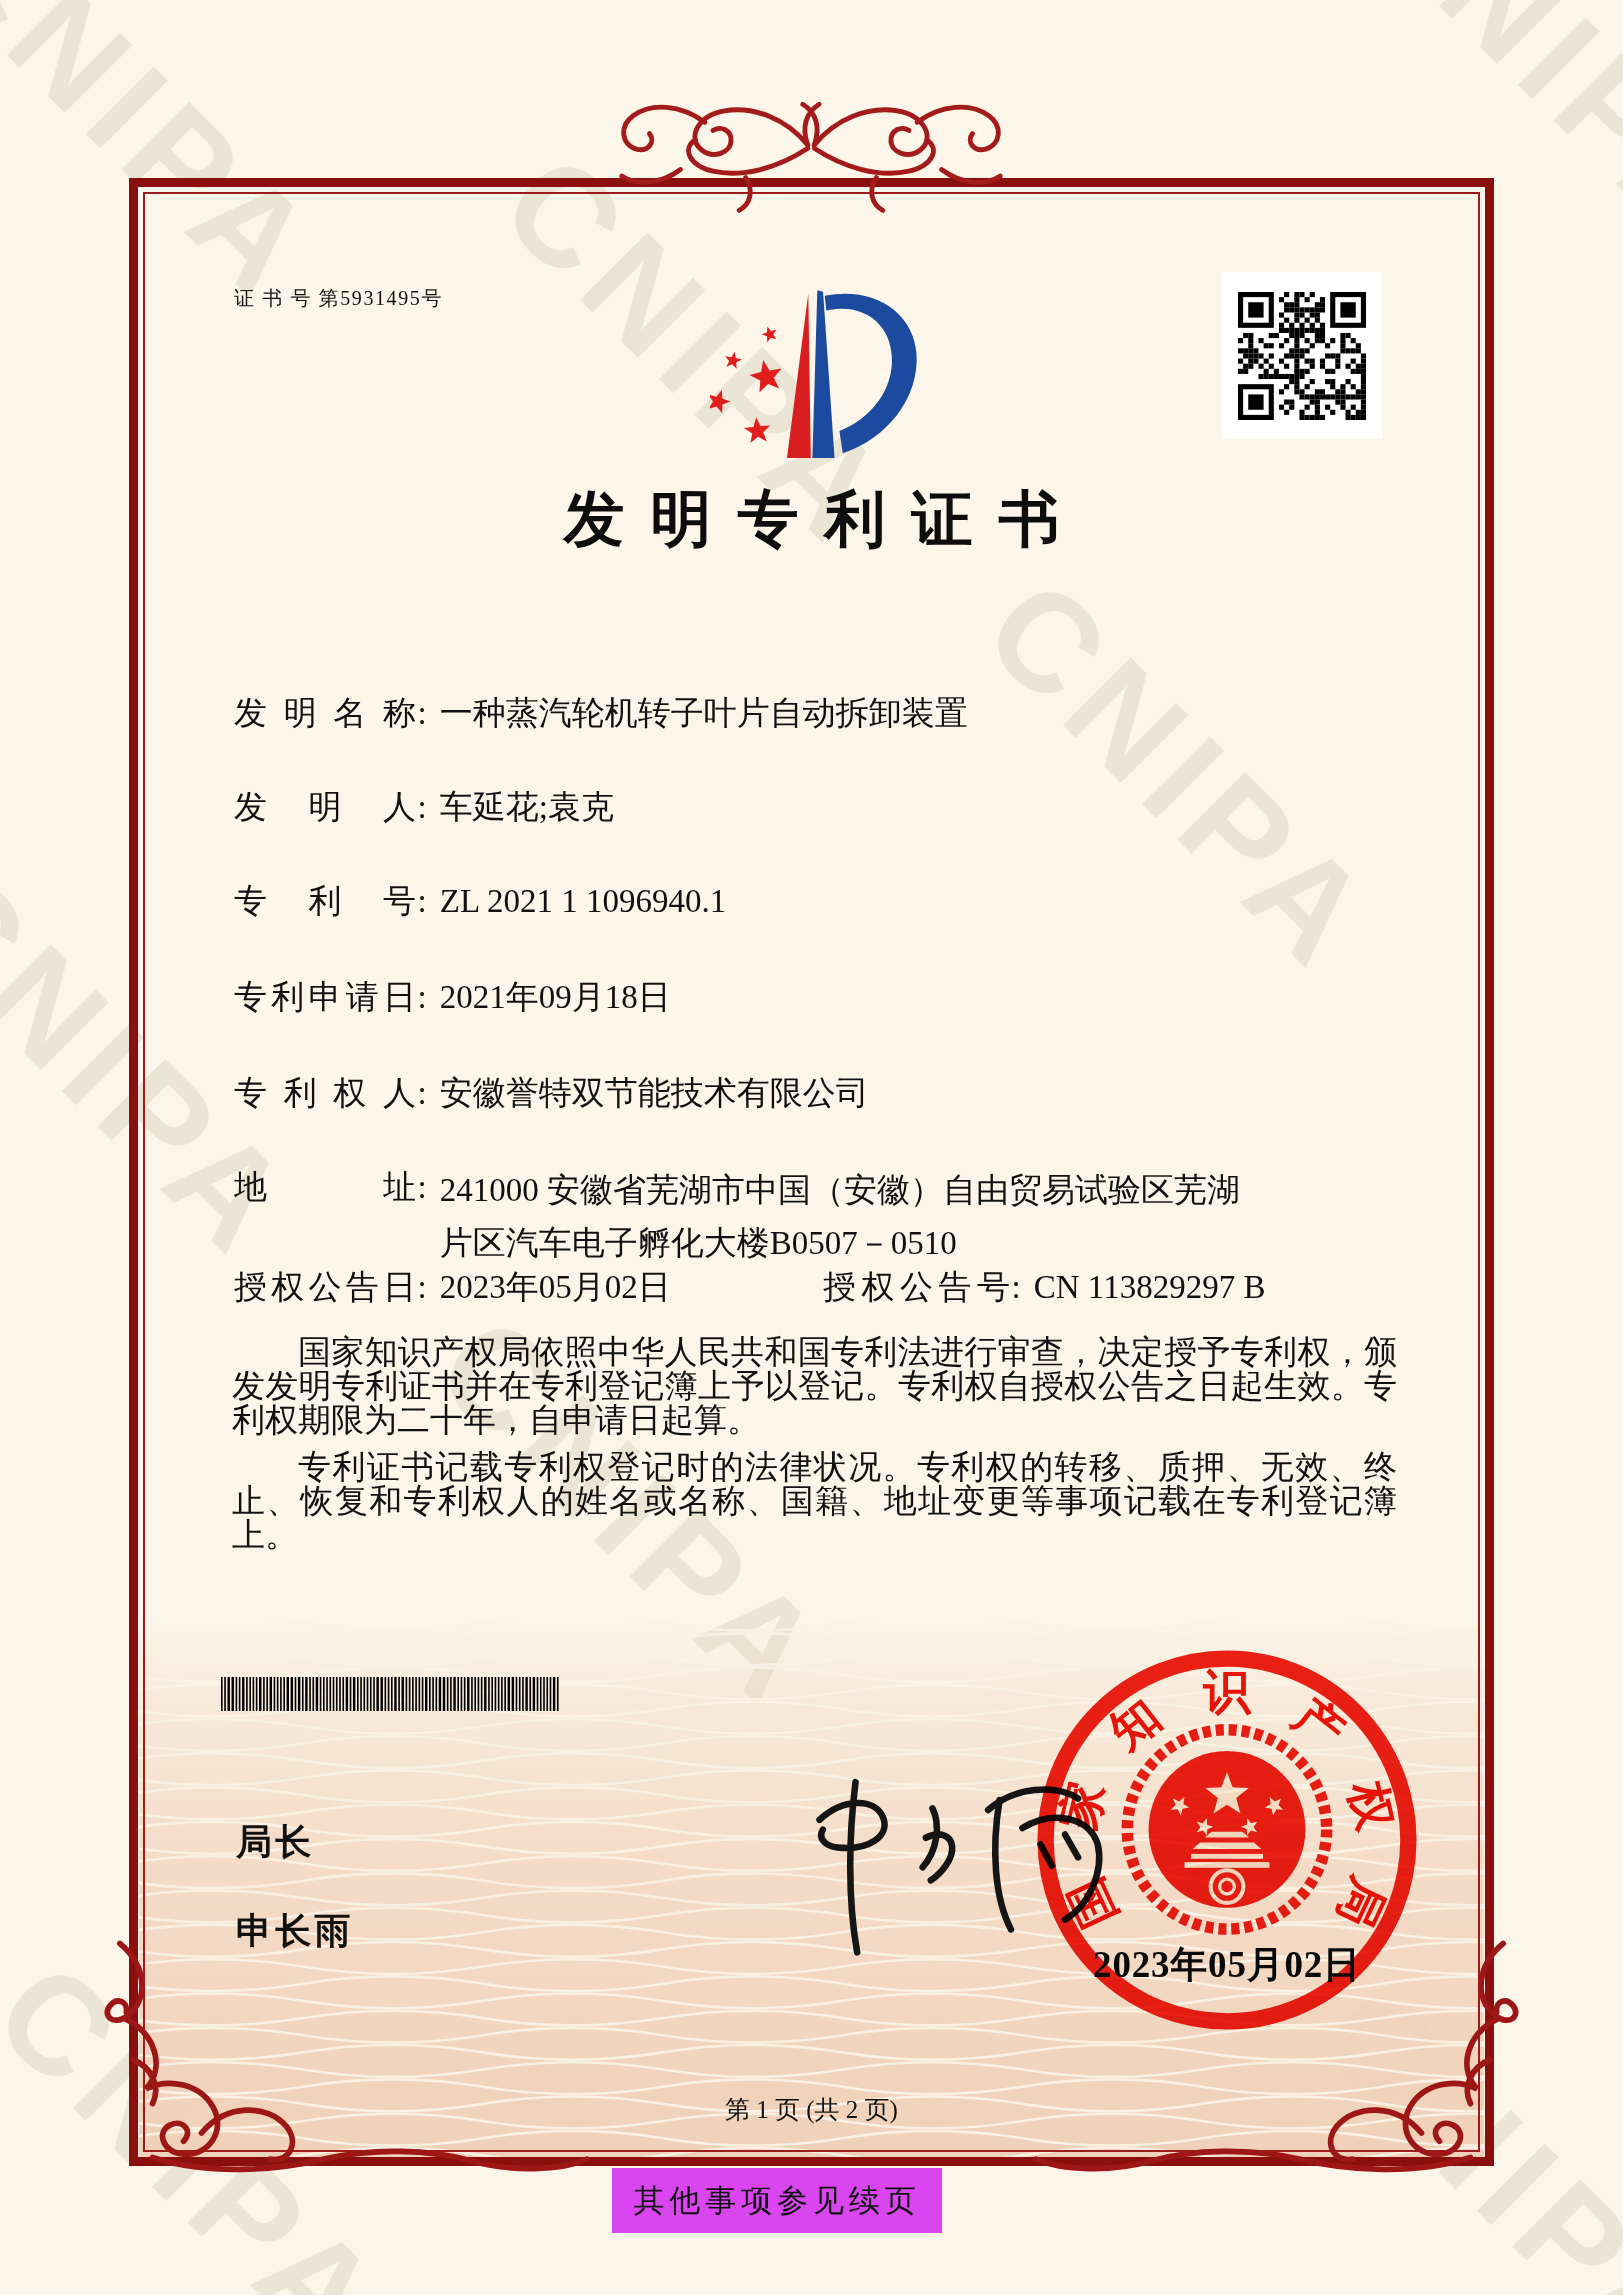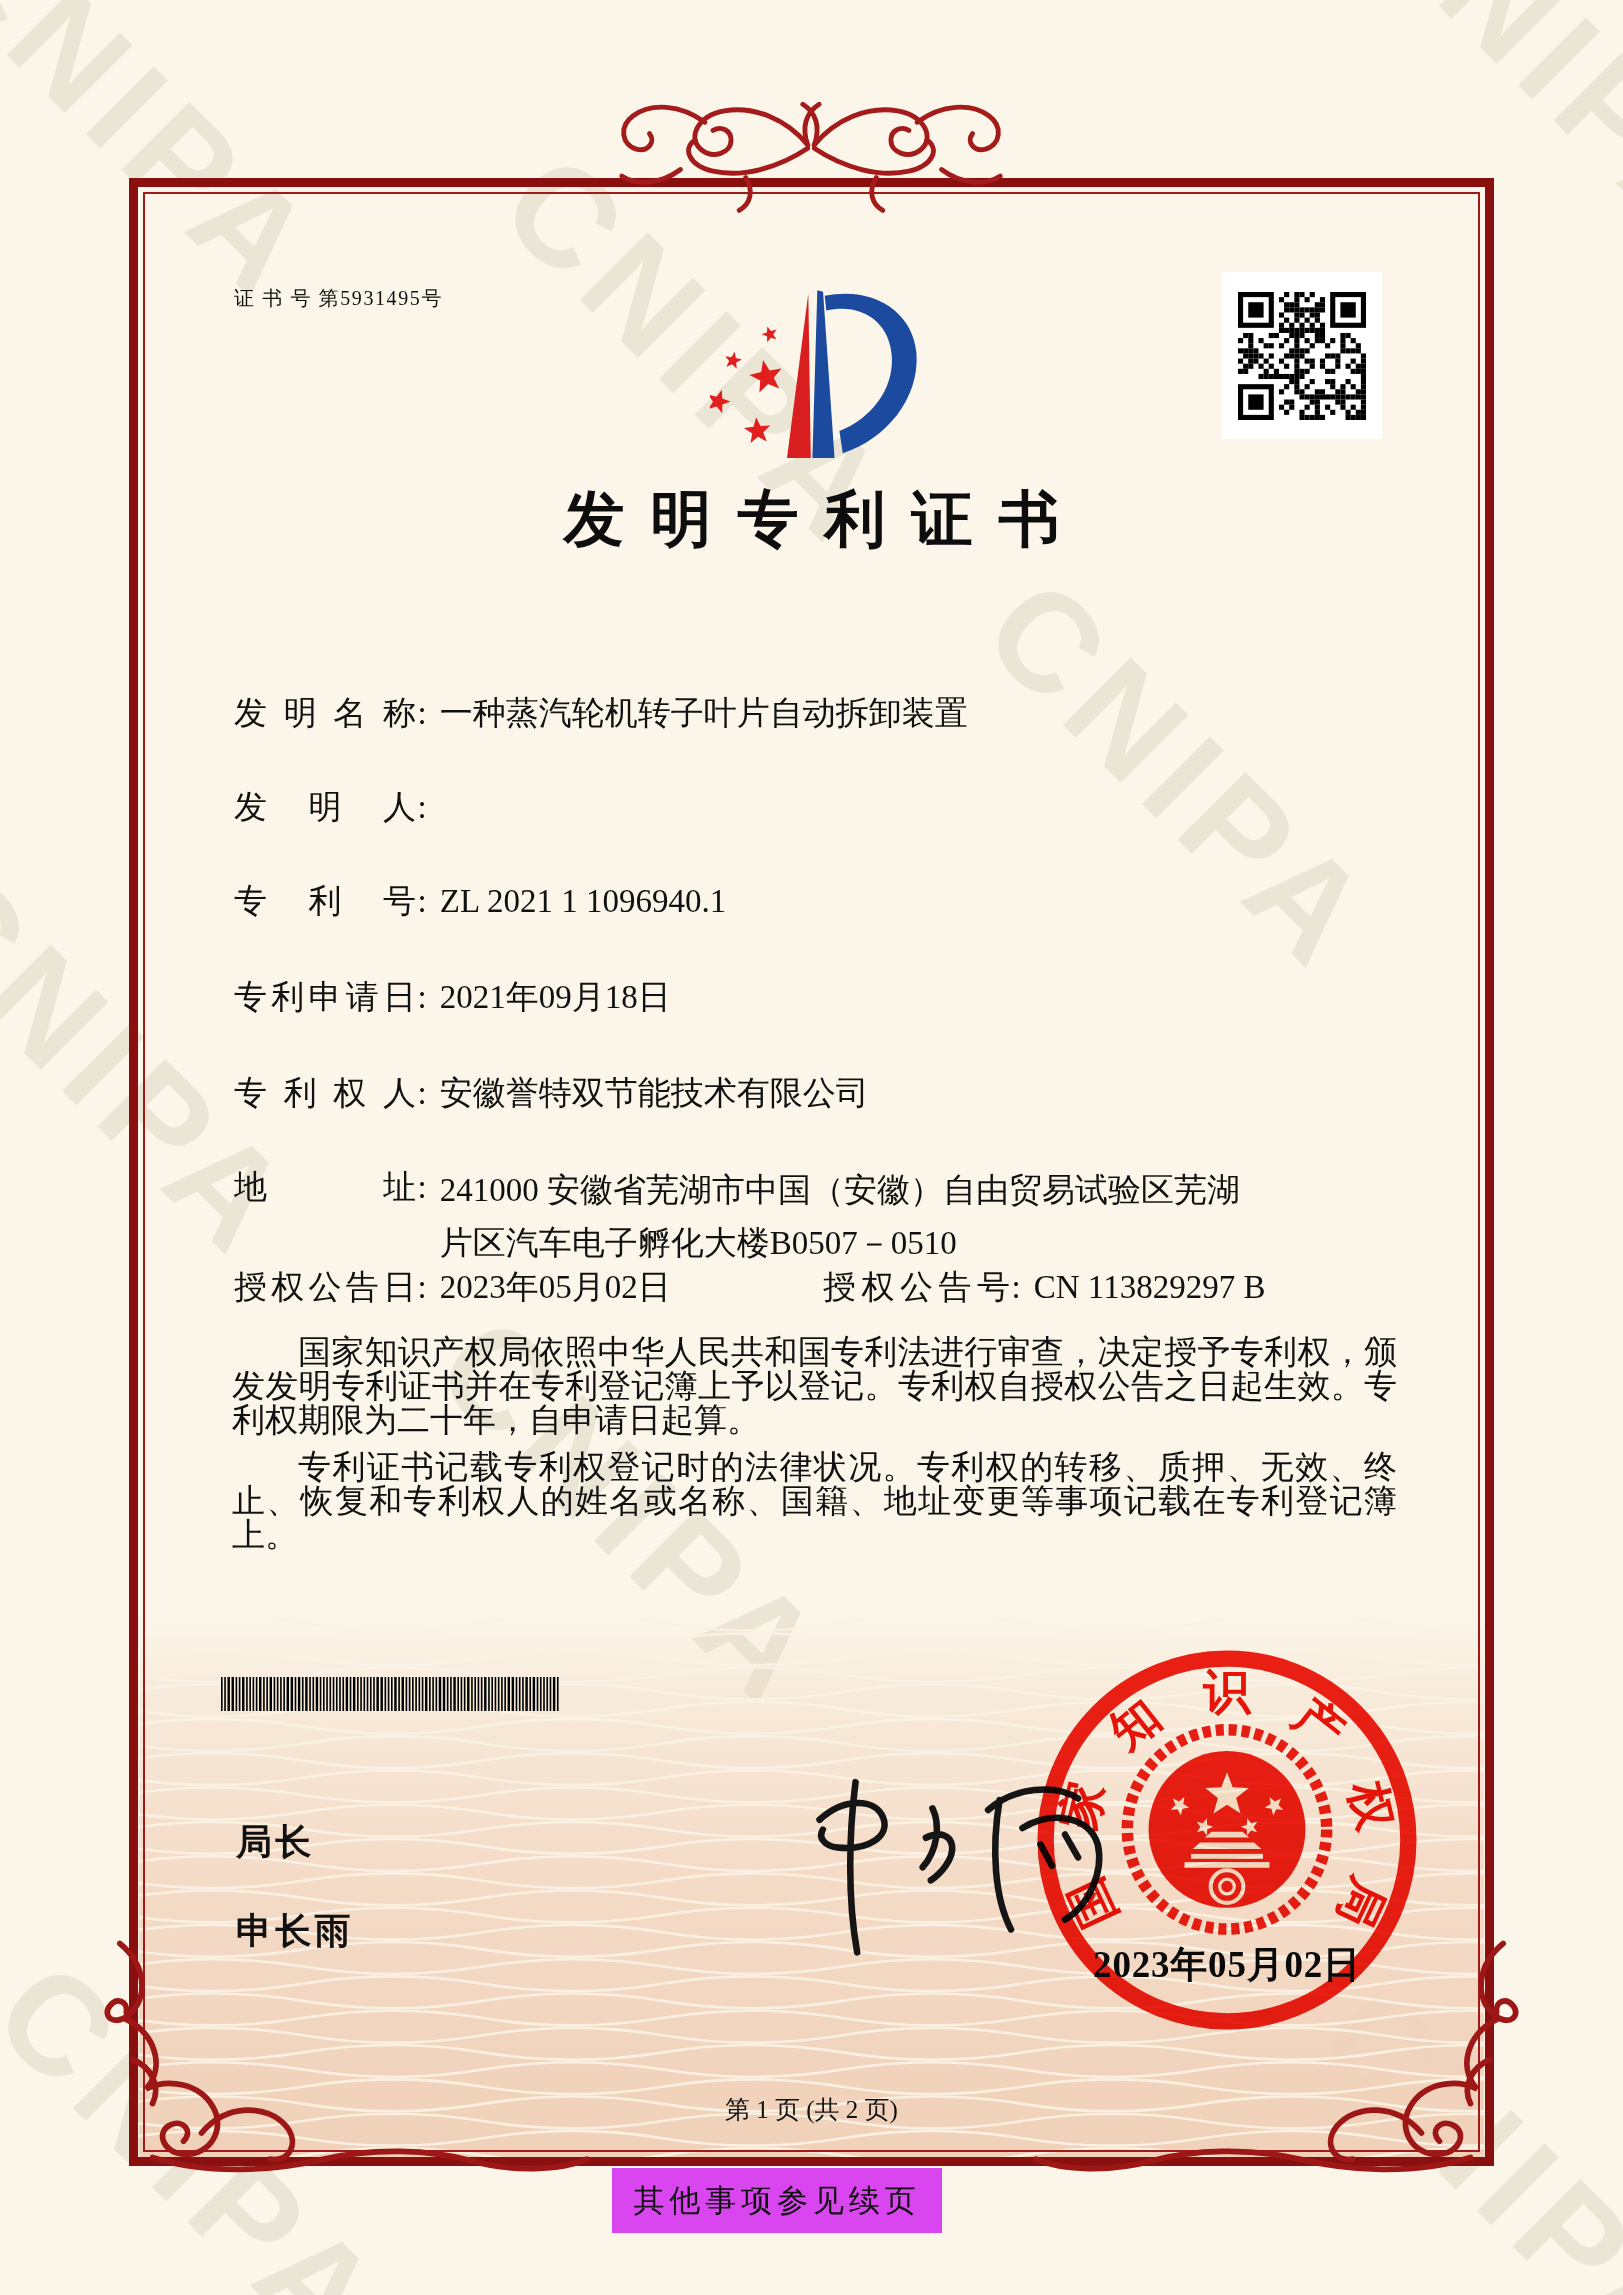--- a/index.html
+++ b/index.html
@@ -390,20 +390,21 @@
       <span class="colon">:</span>
       <span class="fvalue">一种蒸汽轮机转子叶片自动拆卸装置</span>
   </div>
   <div class="frow" style="top:784px">
     <span class="flabel jchars">
         <span>发</span>
         <span>明</span>
         <span>人</span>
       </span>
       <span class="colon">:</span>
+      <span class="fvalue">车延花;袁克</span>
   </div>
   <div class="frow" style="top:878px">
     <span class="flabel jchars">
         <span>专</span>
         <span>利</span>
         <span>号</span>
       </span>
       <span class="colon">:</span>
       <span class="fvalue">ZL 2021 1 1096940.1</span>
   </div>

